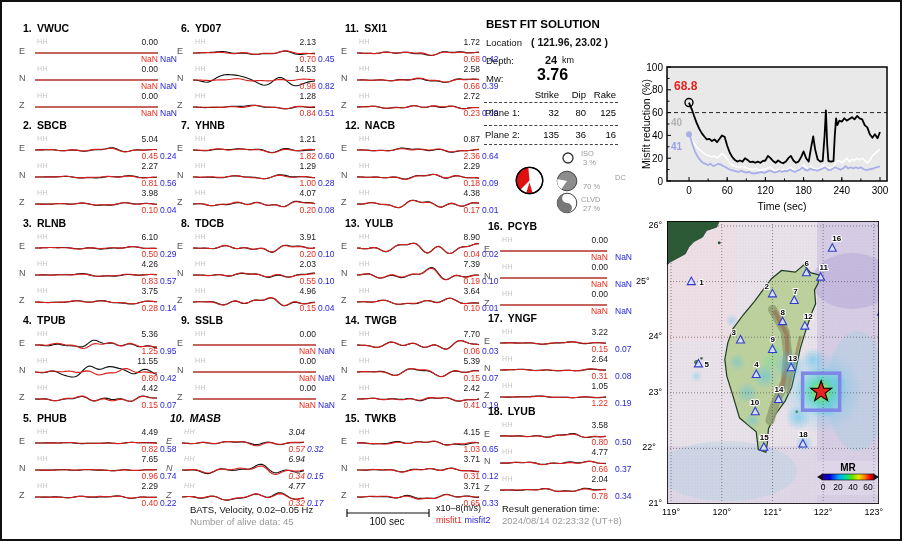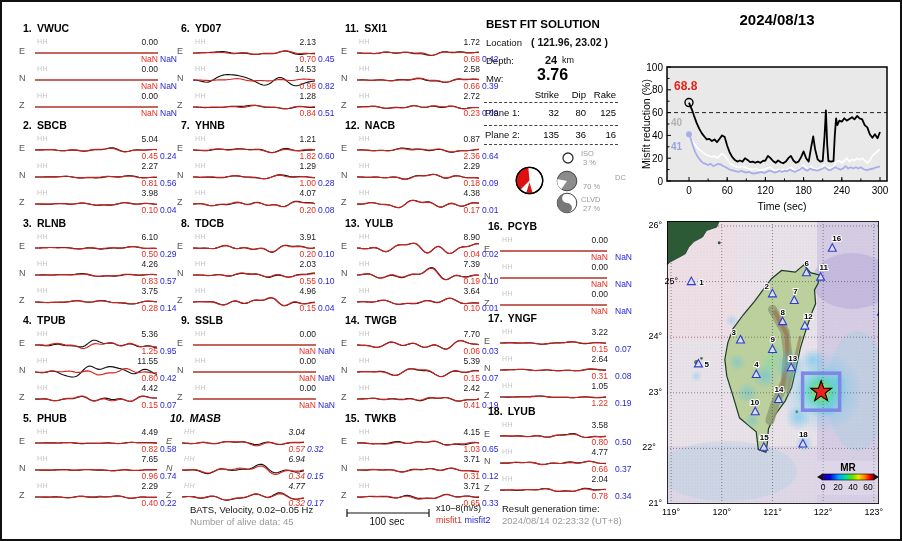--- a/index.html
+++ b/index.html
@@ -717,21 +717,20 @@
   <div class="abs mech-lbl" style="left:581px;top:180px;">70 %</div>
 
   <svg class="abs" style="left:553px;top:189px;" width="24" height="24" viewBox="-12 -12 24 24">
     <circle cx="0" cy="0" r="9.8" fill="#fff" stroke="#444" stroke-width="1"></circle>
     <path d="M0,-9.8 A9.8 9.8 0 0 0 0,9.8 A4.9 4.9 0 0 0 0,0 A4.9 4.9 0 0 1 0,-9.8 Z" fill="#777"></path>
   </svg>
   <div class="abs mech-lbl" style="left:579px;top:193px;">CLVD</div>
   <div class="abs mech-lbl" style="left:581px;top:202px;">27 %</div>
 
   <div class="abs dtitle" style="left:655px;top:8px;width:240px;">
-    <div>2024/08/13</div>
   </div>
 
   <div class="abs axlbl" style="left:575px;top:115px;width:140px;height:14px;transform:rotate(-90deg);">Misfit reduction (%)</div>
   <svg id="misfitplot" class="abs" style="left:645px;top:58px;" width="248" height="148" viewBox="0 0 248 148">
       <rect x="20" y="7" width="220" height="114" fill="#e9e9e9" stroke="none"></rect>
       <line x1="20" y1="52.599999999999994" x2="240" y2="52.599999999999994" stroke="#222" stroke-width="1" stroke-dasharray="4,3"></line>
       <polyline points="42.0,75.4 44.5,78.8 47.1,83.4 49.6,86.8 52.2,89.7 54.7,91.4 57.3,93.6 59.8,95.3 62.4,95.9 64.9,97.1 67.5,95.9 70.0,98.2 72.6,95.9 75.1,93.6 77.7,95.9 80.2,99.3 82.7,102.8 85.3,105.0 87.8,106.2 90.4,106.8 92.9,107.3 95.5,106.2 98.0,107.3 100.6,108.5 103.1,109.0 105.7,109.6 108.2,108.5 110.8,109.6 113.3,110.2 115.9,109.6 118.4,109.0 120.9,107.9 123.5,107.3 126.0,109.6 128.6,110.7 131.1,109.6 133.7,110.7 136.2,109.6 138.8,110.2 141.3,109.0 143.9,107.3 146.4,109.6 149.0,110.7 151.5,109.6 154.1,107.3 156.6,105.0 159.1,107.3 161.7,109.0 164.2,106.2 166.8,108.5 169.3,109.0 171.9,109.6 174.4,107.3 177.0,105.0 179.5,107.3 182.1,107.9 184.6,108.5 187.2,105.0 189.7,101.6 192.3,100.5 194.8,102.8 197.3,100.5 199.9,98.2 202.4,101.6 205.0,99.3 207.5,100.5 210.1,98.2 212.6,99.9 215.2,98.2 217.7,100.5 220.3,102.8 222.8,100.5 225.4,95.9 227.9,93.6 230.5,91.4 233.0,89.1" fill="none" stroke="#ffffff" stroke-width="1.6" stroke-linejoin="round"></polyline>
       <polyline points="42.0,74.3 43.9,78.8 45.8,85.7 48.4,92.5 50.9,97.1 53.5,100.5 56.0,102.8 58.6,103.9 61.1,105.0 63.6,103.9 66.2,106.2 68.7,105.0 71.3,103.9 73.8,104.5 76.4,106.2 78.9,107.3 81.5,109.0 84.0,110.2 86.6,110.7 89.1,111.3 91.7,111.9 94.2,110.7 96.8,111.9 99.3,112.5 101.8,111.9 104.4,113.0 106.9,113.6 109.5,113.0 112.0,112.5 114.6,111.9 117.1,113.0 119.7,111.9 122.2,110.7 124.8,111.3 127.3,112.5 129.9,111.9 132.4,110.7 135.0,111.9 137.5,110.7 140.0,111.3 142.6,109.6 145.1,110.7 147.7,111.9 150.2,110.7 152.8,109.6 155.3,107.3 157.9,109.6 160.4,110.7 163.0,108.5 165.5,109.6 168.1,110.2 170.6,110.7 173.2,109.6 175.7,108.5 178.2,107.3 180.8,109.6 183.3,110.2 185.9,108.5 188.4,107.3 191.0,108.5 193.5,109.6 196.1,108.5 198.6,106.2 201.2,108.5 203.7,107.3 206.3,108.5 208.8,107.3 211.4,108.5 213.9,107.3 216.4,109.0 219.0,110.2 221.5,109.6 224.1,109.0 226.6,108.5 229.2,107.3 231.7,106.8 233.0,106.2" fill="none" stroke="#a9aee9" stroke-width="1.8" stroke-linejoin="round"></polyline>
       <polyline points="42.0,42.6 43.3,45.8 45.2,50.3 47.1,56.0 49.6,62.9 52.2,68.6 54.7,73.1 57.3,76.5 59.8,79.4 62.4,78.8 64.9,81.1 67.5,79.4 70.0,82.2 72.6,78.8 75.1,75.4 77.7,77.1 80.2,85.7 82.7,92.5 85.3,97.1 87.8,99.9 90.4,101.6 92.9,100.5 95.5,101.6 98.0,98.2 100.6,99.9 103.1,102.2 105.7,101.6 108.2,102.8 110.8,101.6 113.3,102.8 115.9,101.0 118.4,100.5 120.9,95.9 123.5,98.2 126.0,101.0 128.6,102.8 131.1,100.5 133.7,102.2 136.2,103.3 138.8,101.6 141.3,98.2 143.9,95.9 146.4,100.5 149.0,102.8 151.5,101.6 154.1,97.1 156.6,91.4 159.1,98.2 161.7,101.6 164.2,86.8 166.2,76.5 168.1,89.1 170.6,99.3 173.2,101.6 175.7,101.0 177.6,75.4 178.9,50.3 180.2,84.5 181.4,101.0 184.0,101.6 186.5,101.0 187.8,75.4 189.1,58.3 190.3,65.1 192.3,60.6 194.8,61.7 197.3,58.3 199.9,60.6 202.4,58.9 205.0,57.2 207.5,59.4 210.1,56.0 212.6,58.3 215.2,59.4 217.7,65.1 220.3,67.4 222.8,74.3 225.4,77.7 227.9,74.3 230.5,78.3 233.0,72.0" fill="none" stroke="#000000" stroke-width="1.8" stroke-linejoin="round"></polyline>
       <circle cx="42" cy="74.25999999999999" r="3" fill="#a9aee9" stroke="none"></circle>
@@ -920,21 +919,21 @@
         <text x="36" y="29" font-size="8.5" fill="#000" text-anchor="middle">40</text>
         <text x="51" y="29" font-size="8.5" fill="#000" text-anchor="middle">60</text>
       </g>
       <rect x="0" y="0" width="212" height="283" fill="none" stroke="#000" stroke-width="1.6"></rect>
     </svg>
   <div id="maplabels">
       <div class="abs maptick" style="left: 634px; width: 26px; text-align: right; top: 496.004px;">21°</div>
       <div class="abs maptick" style="left: 634px; width: 26px; text-align: center; top: 440.404px;">22°</div>
       <div class="abs maptick" style="left: 634px; width: 26px; text-align: right; top: 384.804px;">23°</div>
       <div class="abs maptick" style="left: 634px; width: 26px; text-align: right; top: 329.204px;">24°</div>
-      <div class="abs maptick" style="left: 650px; width: 26px; text-align: right; top: 273.604px;">25°</div>
+      <div class="abs maptick" style="left: 634px; width: 26px; top: 273.604px;">25°</div>
       <div class="abs maptick" style="left: 634px; width: 26px; text-align: right; top: 218.004px;">26°</div>
       <div class="abs maptick" style="left: 655.056px; width: 28px; text-align: center; top: 505px;">119°</div>
       <div class="abs maptick" style="left: 705.756px; width: 28px; text-align: center; top: 505px;">120°</div>
       <div class="abs maptick" style="left: 756.456px; width: 28px; text-align: center; top: 505px;">121°</div>
       <div class="abs maptick" style="left: 807.156px; width: 28px; text-align: center; top: 505px;">122°</div>
       <div class="abs maptick" style="left: 857.856px; width: 28px; text-align: center; top: 505px;">123°</div>
     </div>
 
   <div class="abs foot" style="left:188px;top:502px;">BATS, Velocity, 0.02–0.05 Hz</div>
   <div class="abs foot-gray" style="left:188px;top:514px;">Number of alive data: 45</div>

